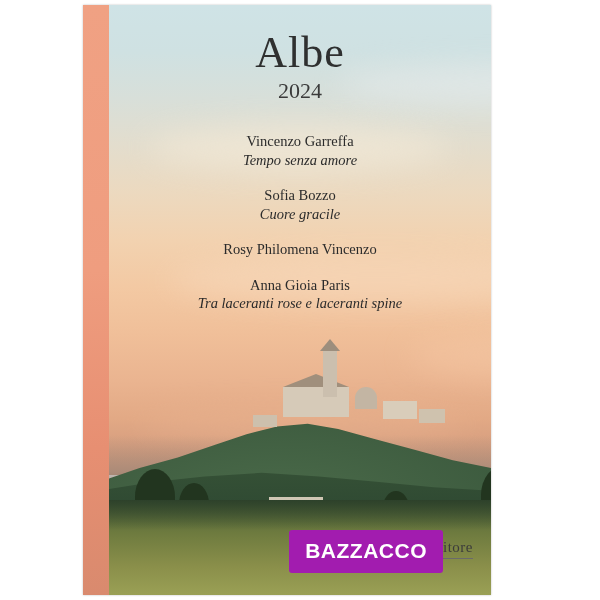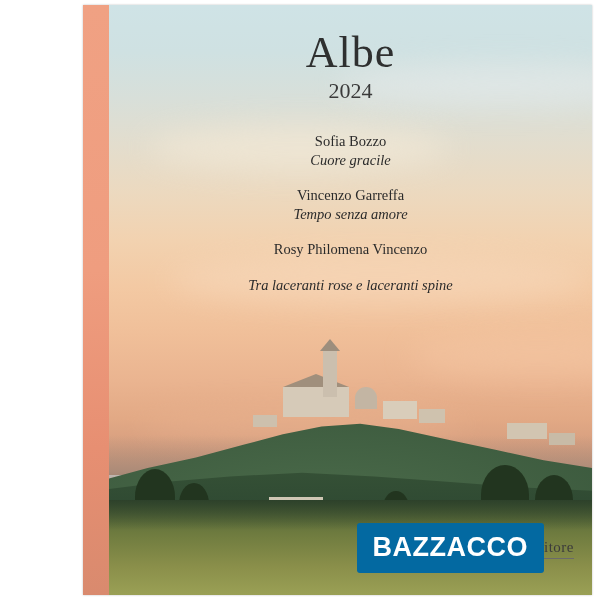--- a/index.html
+++ b/index.html
@@ -19,21 +19,21 @@
     width: 600px;
     height: 600px;
     background: #ffffff;
   }
 
   
   .book {
     position: absolute;
     left: 83px;
     top: 5px;
-    width: 509px;
+    width: 408px;
     height: 590px;
     overflow: hidden;
     box-shadow: 0 0 2px rgba(0,0,0,0.25);
   }
 
   
   .spine {
     position: absolute;
     left: 0;
     top: 0;
@@ -256,25 +256,25 @@
     background: #6a6a6a;
     width: 128px;
     margin-left: auto;
   }
 
   
   .sticker {
     position: absolute;
     right: 48px;
     bottom: 22px;
-    background: #0369a1;
+    background: #a21caf;
     color: #ffffff;
     font-family: "Liberation Sans", sans-serif;
     font-weight: bold;
-    font-size: 27px;
+    font-size: 21px;
     letter-spacing: .5px;
     padding: 9px 16px 10px 16px;
     border-radius: 3px;
     z-index: 9;
   }
 </style>
 </head>
 <body>
 
 <div id="cover">
@@ -313,31 +313,32 @@
     <div class="field"></div>
 
     <div class="spine"></div>
 
     <div class="cover-text">
       <div class="title">Albe</div>
       <div class="year">2024</div>
 
       <div class="entries">
         <div class="entry">
+          <div class="author">Vincenzo Garreffa</div>
+          <div class="work">Tempo senza amore</div>
+        </div>
+        <div class="entry">
           <div class="author">Sofia Bozzo</div>
           <div class="work">Cuore gracile</div>
         </div>
         <div class="entry">
-          <div class="author">Vincenzo Garreffa</div>
-          <div class="work">Tempo senza amore</div>
-        </div>
-        <div class="entry">
           <div class="author">Rosy Philomena Vincenzo</div>
         </div>
         <div class="entry">
+          <div class="author">Anna Gioia Paris</div>
           <div class="work">Tra laceranti rose e laceranti spine</div>
         </div>
         <div class="entry">
         </div>
       </div>
     </div>
 
     <div class="publisher">
       <div class="pub-name">
         <span class="drop"></span><span>Aletti Editore</span>

